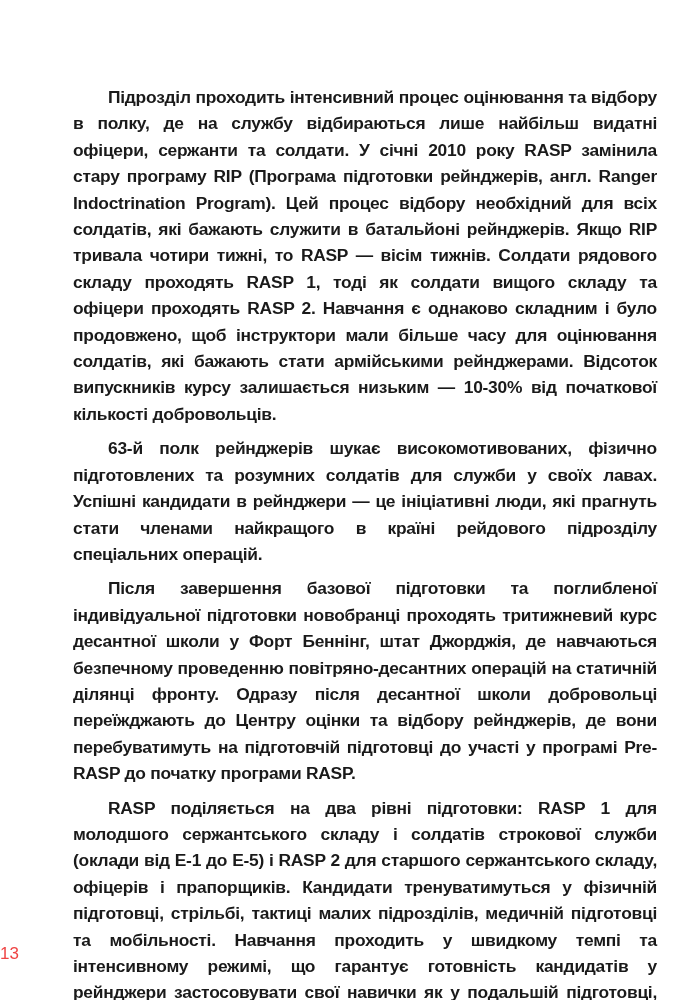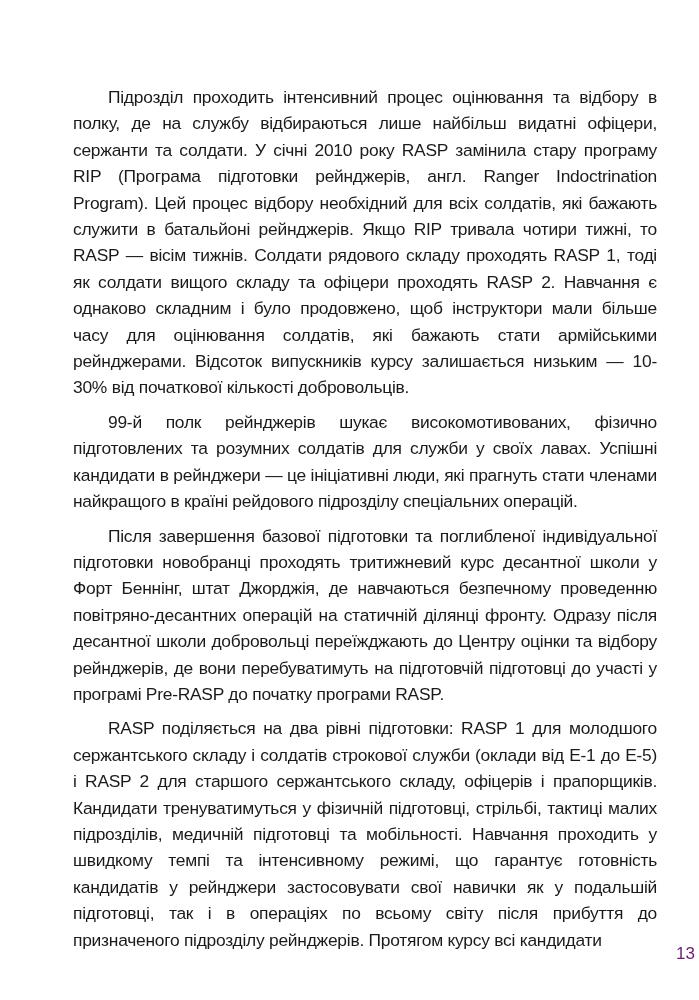--- a/index.html
+++ b/index.html
@@ -13,35 +13,36 @@
     font-size: 17.4px;
     line-height: 26.4px;
     color: #1a1a1a;
   }
   .para {
     margin: 0 1px 8px 0;
     text-align: justify;
     text-indent: 35px;
     letter-spacing: -0.25px;
     word-spacing: 0px;
+    font-weight: bold;
   }
   .page-number {
     position: absolute;
     left: 0;
     width: 695px;
     top: 944px;
-    text-align: right;
+    text-align: left;
     font-family: "Liberation Sans", "DejaVu Sans", sans-serif;
     font-size: 17px;
-    color: #701a75;
+    color: #ef4444;
   }
 </style>
 </head>
 <body>
 
 <div class="page">
   <p class="para">Підрозділ проходить інтенсивний процес оцінювання та відбору в полку, де на службу відбираються лише найбільш видатні офіцери, сержанти та солдати. У січні 2010 року RASP замінила стару програму RIP (Програма підготовки рейнджерів, англ. Ranger Indoctrination Program). Цей процес відбору необхідний для всіх солдатів, які бажають служити в батальйоні рейнджерів. Якщо RIP тривала чотири тижні, то RASP — вісім тижнів. Солдати рядового складу проходять RASP 1, тоді як солдати вищого складу та офіцери проходять RASP 2. Навчання є однаково складним і було продовжено, щоб інструктори мали більше часу для оцінювання солдатів, які бажають стати армійськими рейнджерами. Відсоток випускників курсу залишається низьким — 10-30% від початкової кількості добровольців.</p>
-  <p class="para">99-й полк рейнджерів шукає високомотивованих, фізично підготовлених та розумних солдатів для служби у своїх лавах. Успішні кандидати в рейнджери — це ініціативні люди, які прагнуть стати членами найкращого в країні рейдового підрозділу спеціальних операцій.</p>
+  <p class="para">63-й полк рейнджерів шукає високомотивованих, фізично підготовлених та розумних солдатів для служби у своїх лавах. Успішні кандидати в рейнджери — це ініціативні люди, які прагнуть стати членами найкращого в країні рейдового підрозділу спеціальних операцій.</p>
   <p class="para">Після завершення базової підготовки та поглибленої індивідуальної підготовки новобранці проходять тритижневий курс десантної школи у Форт Беннінг, штат Джорджія, де навчаються безпечному проведенню повітряно-десантних операцій на статичній ділянці фронту. Одразу після десантної школи добровольці переїжджають до Центру оцінки та відбору рейнджерів, де вони перебуватимуть на підготовчій підготовці до участі у програмі Pre-RASP до початку програми RASP.</p>
   <p class="para">RASP поділяється на два рівні підготовки: RASP 1 для молодшого сержантського складу і солдатів строкової служби (оклади від Е-1 до Е-5) і RASP 2 для старшого сержантського складу, офіцерів і прапорщиків. Кандидати тренуватимуться у фізичній підготовці, стрільбі, тактиці малих підрозділів, медичній підготовці та мобільності. Навчання проходить у швидкому темпі та інтенсивному режимі, що гарантує готовність кандидатів у рейнджери застосовувати свої навички як у подальшій підготовці, так і в операціях по всьому світу після прибуття до призначеного підрозділу рейнджерів. Протягом курсу всі кандидати</p>
 </div>
 
 <div class="page-number">13</div>
 
 </body></html>

